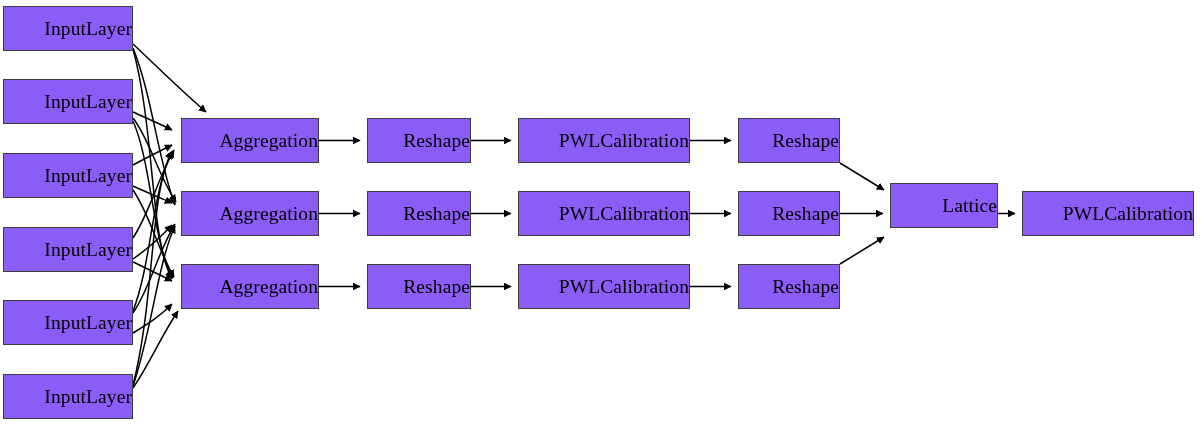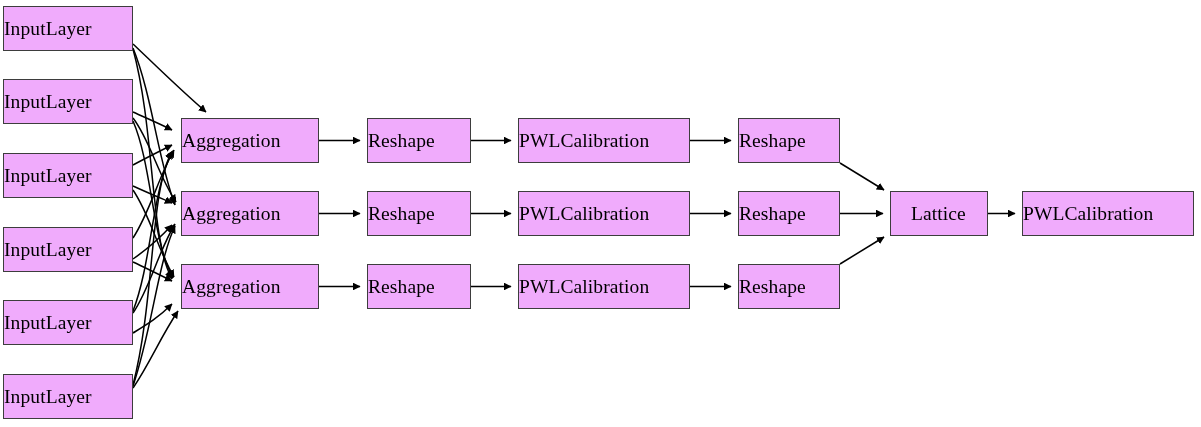--- a/index.html
+++ b/index.html
@@ -21,25 +21,25 @@
     position: absolute;
     left: 0;
     top: 0;
     width: 1201px;
     height: 427px;
     pointer-events: none;
   }
   .gv-node {
     position: absolute;
     box-sizing: border-box;
-    background: #f0abfc;
+    background: #8b5cf6;
     border: 1.6px solid #3d3d3d;
     display: flex;
     align-items: center;
-    justify-content: flex-start;
+    justify-content: flex-end;
     color: #000000;
     font-size: 19.5px;
     line-height: 1;
     letter-spacing: 0.1px;
     white-space: nowrap;
     z-index: 2;
   }
   .gv-node .gv-label {
     display: block;
     transform: translateY(-0.5px);
@@ -165,21 +165,21 @@
   <div class="gv-node" style="left:738px; top:118px; width:102px; height:45px;">
     <span class="gv-label">Reshape</span>
   </div>
   <div class="gv-node" style="left:738px; top:191px; width:102px; height:45px;">
     <span class="gv-label">Reshape</span>
   </div>
   <div class="gv-node" style="left:738px; top:264px; width:102px; height:45px;">
     <span class="gv-label">Reshape</span>
   </div>
 
-  <div class="gv-node" style="left:890px; top:191px; width:98px; height:45px;padding-left:20px;">
+  <div class="gv-node" style="left:890px; top:183px; width:108px; height:45px;padding-left:20px;">
     <span class="gv-label">Lattice</span>
   </div>
 
   <div class="gv-node" style="left:1022px; top:191px; width:172px; height:45px;">
     <span class="gv-label">PWLCalibration</span>
   </div>
 
 </div>
 
 </body></html>

